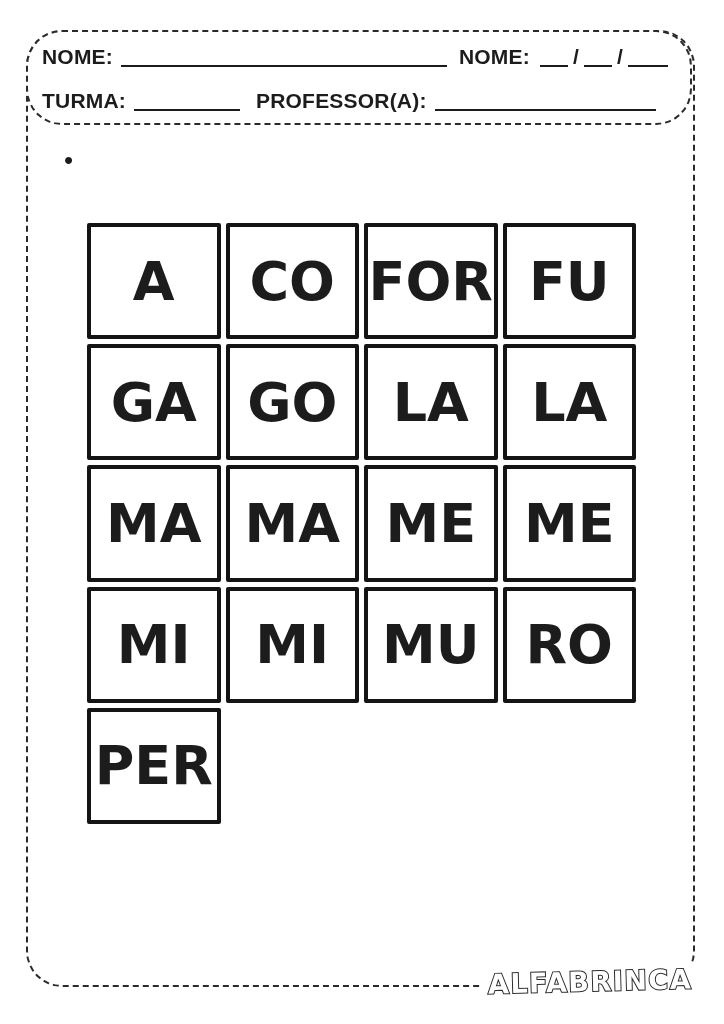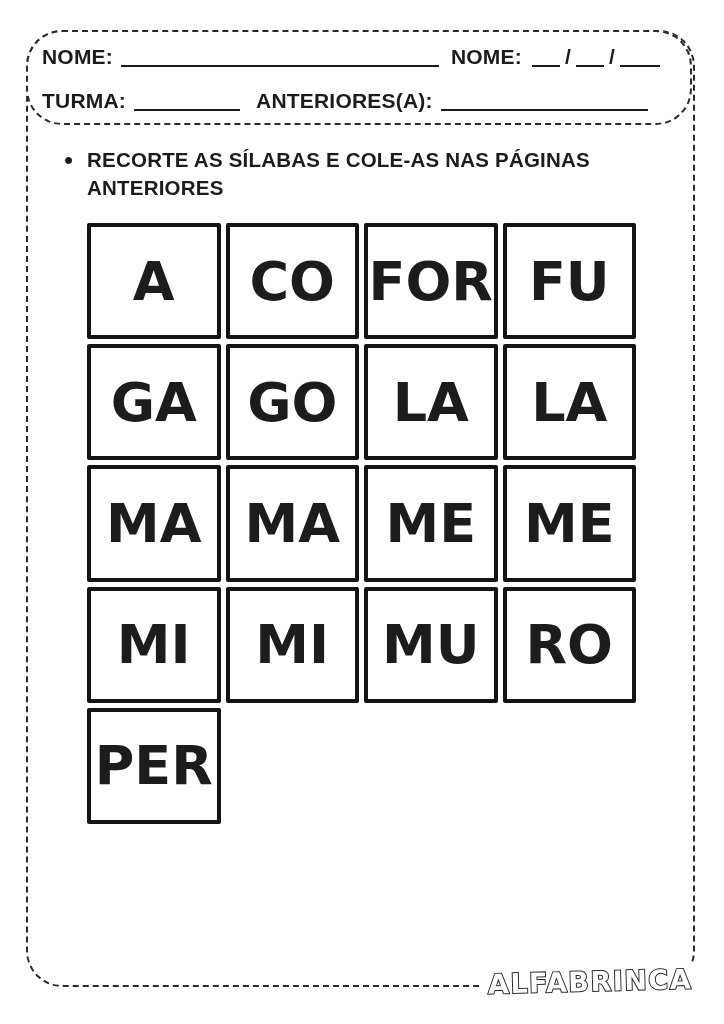--- a/index.html
+++ b/index.html
@@ -34,21 +34,21 @@
     position: absolute;
     left: 26px;
     top: 30px;
     width: 666px;
     height: 95px;
     box-sizing: border-box;
     border: 2.5px dashed #2a2a2a;
     border-radius: 36px;
     background: #ffffff;
     z-index: 2;
-    padding: 13px 30px 10px 14px;
+    padding: 13px 22px 10px 14px;
     display: flex;
     flex-direction: column;
     justify-content: space-between;
   }
   .h-line {
     display: flex;
     align-items: flex-end;
     font-size: 21px;
     font-weight: bold;
     letter-spacing: 0.2px;
@@ -162,29 +162,28 @@
         <span class="write-line d1"></span>
         <span class="date-slash">/</span>
         <span class="write-line d2"></span>
         <span class="date-slash">/</span>
         <span class="write-line d3"></span>
       </span>
     </div>
     <div class="h-line">
       <span class="h-label">TURMA:</span>
       <span class="write-line turma"></span>
-      <span class="h-label">ANTERIORES(A):</span>
+      <span class="h-label">PROFESSOR(A):</span>
       <span class="write-line grow"></span>
     </div>
   </div>
 
   <div class="instruction">
     <span class="bullet">•</span>
     <div class="instruction-lines">
-      <div>RECORTE AS SÍLABAS E COLE-AS NAS PÁGINAS ANTERIORES</div>
     </div>
   </div>
 
   <div class="syllable-grid">
     <div class="cell">
         <span>A</span>
       </div>
     <div class="cell">
         <span>CO</span>
       </div>

